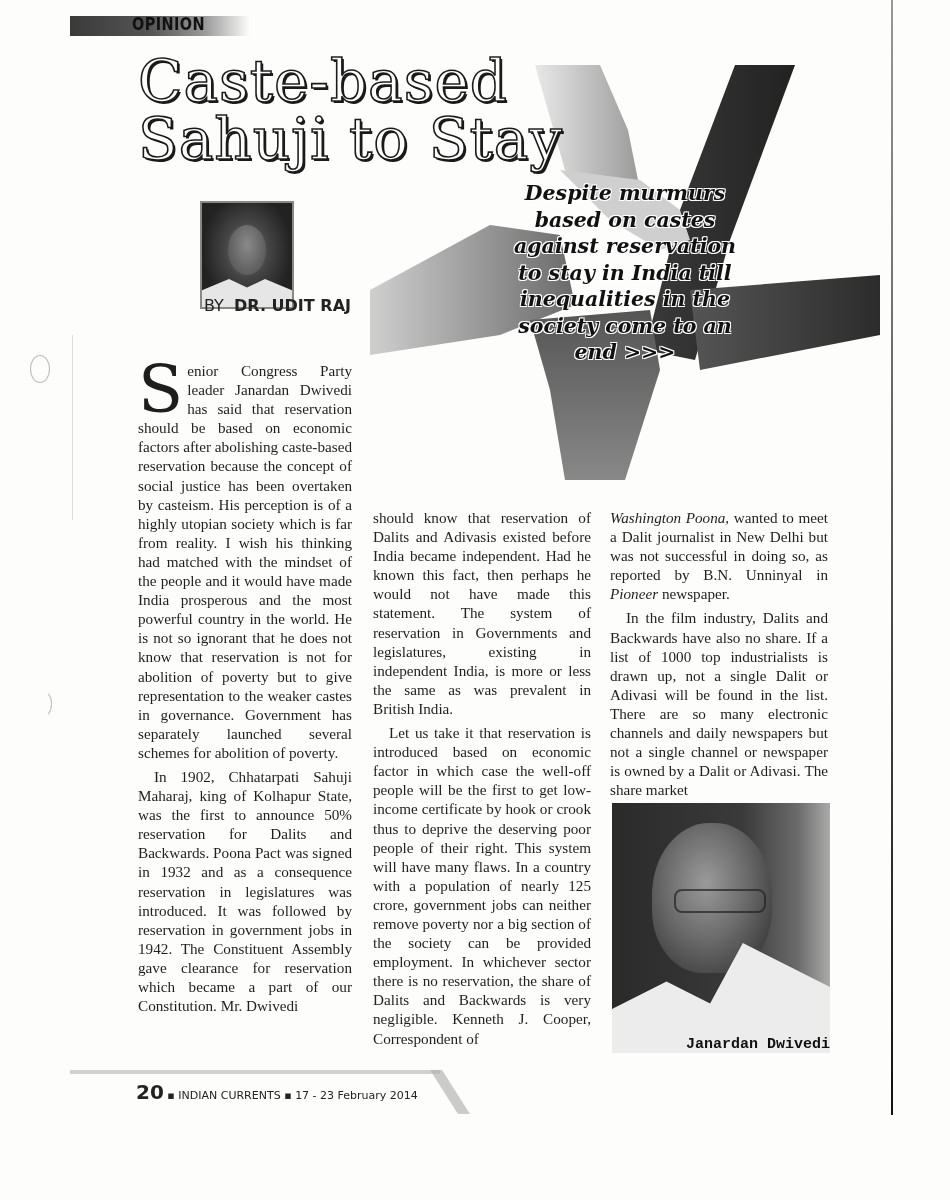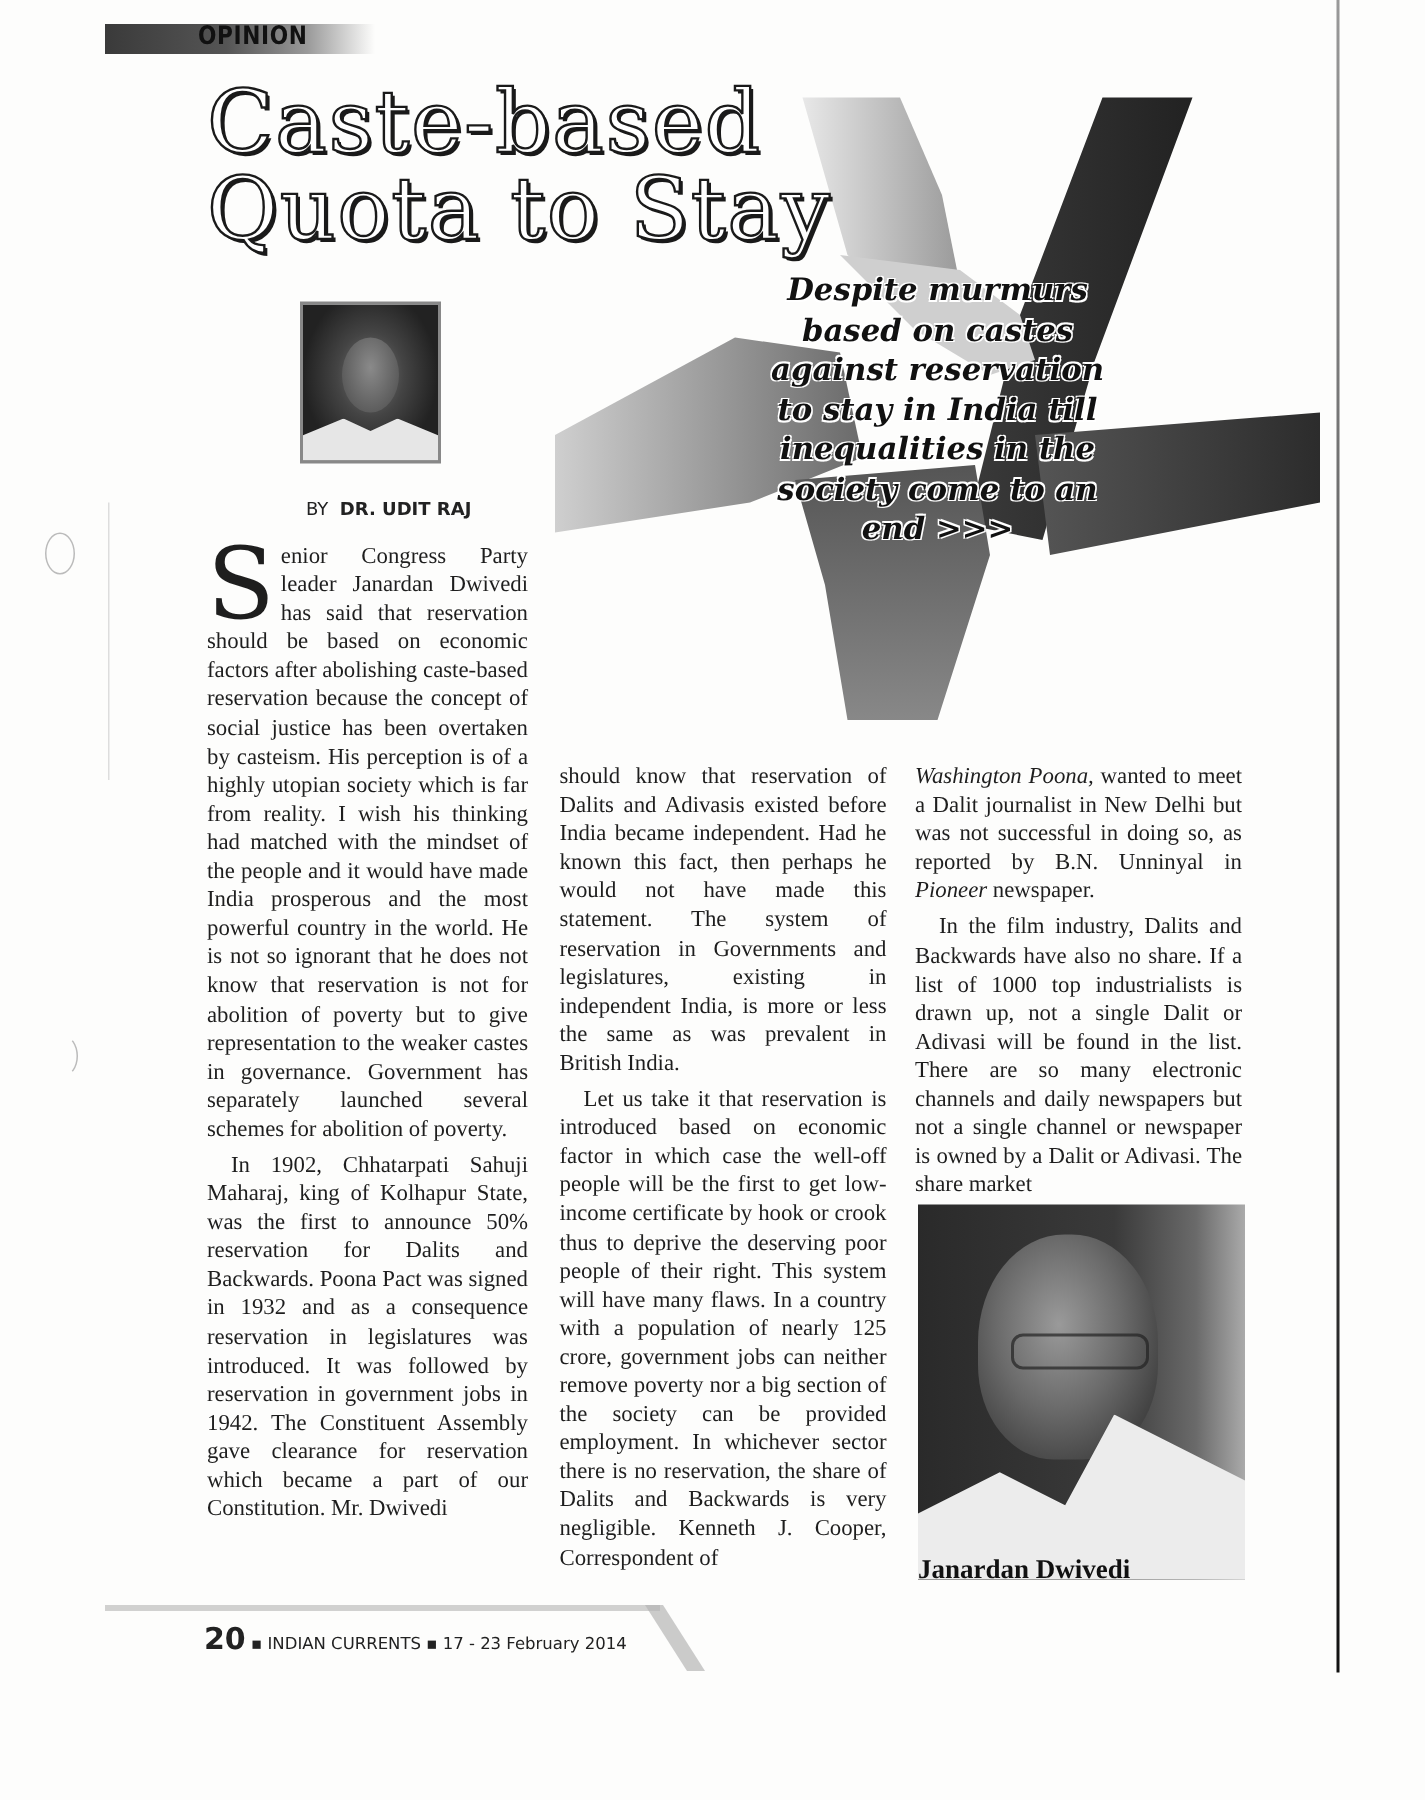--- a/index.html
+++ b/index.html
@@ -24,43 +24,43 @@
     font-family:"DejaVu Serif",serif; font-style:italic; font-weight:bold; font-size:20.5px; line-height:26.5px;
     color:#111; text-shadow:-1px -1px 0 #fff,1px -1px 0 #fff,-1px 1px 0 #fff,1px 1px 0 #fff; }
 
   
   .author-photo { left:200px; top:201px; width:90px; height:104px; border:2px solid #888;
     background:radial-gradient(ellipse at 50% 45%,#777 0%,#444 35%,#222 70%); overflow:hidden; }
   .author-photo .shirt { position:absolute; left:0; bottom:0; width:100%; height:28px; background:#e6e6e6;
     clip-path:polygon(0 40%,30% 0,50% 30%,70% 0,100% 40%,100% 100%,0 100%); }
   .author-photo .face { position:absolute; left:26px; top:22px; width:38px; height:50px; border-radius:50%;
     background:radial-gradient(ellipse at 50% 40%,#8a8a8a,#4a4a4a); }
-  .byline { left:204px; top:332px; font-family:"DejaVu Sans",sans-serif; font-size:12px; color:#222; }
+  .byline { left:204px; top:296px; font-family:"DejaVu Sans",sans-serif; font-size:16px; color:#222; }
   .byline b { font-weight:bold; }
 
   
   .col { font-size:15.2px; line-height:19.1px; text-align:justify; color:#1e1e1e; }
   .col p { margin:0; }
   .col p + p { text-indent:16px; margin-top:5px; }
   .col1 { left:138px; top:361px; width:214px; }
   .col2 { left:373px; top:508px; width:218px; }
   .col3 { left:610px; top:508px; width:218px; }
   .dropcap { float:left; font-size:66px; line-height:54px; margin:2px 4px 0 0; font-family:"DejaVu Serif",serif; }
 
   
   .dw-photo { left:612px; top:803px; width:218px; height:250px;
     background:linear-gradient(90deg,#2a2a2a 0%,#3a3a3a 60%,#6a6a6a 85%,#aaa 100%); overflow:hidden; }
   .dw-photo .head { position:absolute; left:40px; top:20px; width:120px; height:150px; border-radius:48% 48% 42% 42%;
     background:radial-gradient(ellipse at 45% 40%,#9a9a9a 0%,#6a6a6a 45%,#3a3a3a 85%); }
   .dw-photo .glasses { position:absolute; left:62px; top:86px; width:88px; height:20px;
     border:2px solid #222; border-radius:8px; opacity:.7; }
   .dw-photo .shirt { position:absolute; left:0; bottom:0; width:218px; height:110px; background:#ececec;
     clip-path:polygon(0 60%,25% 35%,45% 55%,60% 0,80% 20%,100% 40%,100% 100%,0 100%); }
-  .dw-caption { left:612px; top:1036px; width:218px; text-align:left; font-family:Liberation Serif, serif;
-    font-weight:bold; font-size:18px; color:#111; }
+  .dw-caption { left:612px; top:1036px; width:218px; text-align:right; font-family:Liberation Mono, monospace;
+    font-weight:bold; font-size:15px; color:#111; }
 
   
   .footer-rule { left:70px; top:1070px; width:370px; height:4px; background:#bdbdbd; opacity:.7; }
   .footer-wedge { left:430px; top:1070px; width:40px; height:44px; background:#b5b5b5; opacity:.7;
     clip-path:polygon(0 0,30% 0,100% 100%,70% 100%); }
   .footer { left:136px; top:1080px; font-family:"DejaVu Sans",sans-serif; font-size:11px; color:#222; }
   .footer .page { font-weight:bold; font-size:20px; }
 
   
   .right-edge { left:891px; top:0; width:2px; height:1115px; background:linear-gradient(180deg,#999,#444 60%,#111); }
@@ -104,21 +104,21 @@
   <path d="M175 5 L240 5 L268 70 L280 130 L250 150 L205 110 Z" fill="url(#armLight)"></path>
   <path d="M375 5 L435 5 L370 180 L335 300 L285 290 L320 150 Z" fill="url(#armDark)"></path>
   <path d="M330 230 L520 215 L520 275 L340 310 Z" fill="url(#armDark2)"></path>
   <path d="M10 230 L130 165 L200 175 L215 245 L140 275 L10 295 Z" fill="url(#armMid)"></path>
   <path d="M170 260 L290 250 L300 310 L265 420 L205 420 L190 330 Z" fill="url(#armBottom)"></path>
   <path d="M200 110 L280 120 L320 150 L330 180 L300 190 L250 160 Z" fill="#cfcfcf"></path>
 </svg>
 
 <div class="abs headline">
   <div>Caste-based</div>
-  <div>Quota to Stay</div>
+  <div>Sahuji to Stay</div>
 </div>
 
 <div class="abs pullquote">
   <div>Despite murmurs</div>
   <div>based on castes</div>
   <div>against reservation</div>
   <div>to stay in India till</div>
   <div>inequalities in the</div>
   <div>society come to an</div>
   <div>end &gt;&gt;&gt;</div>

